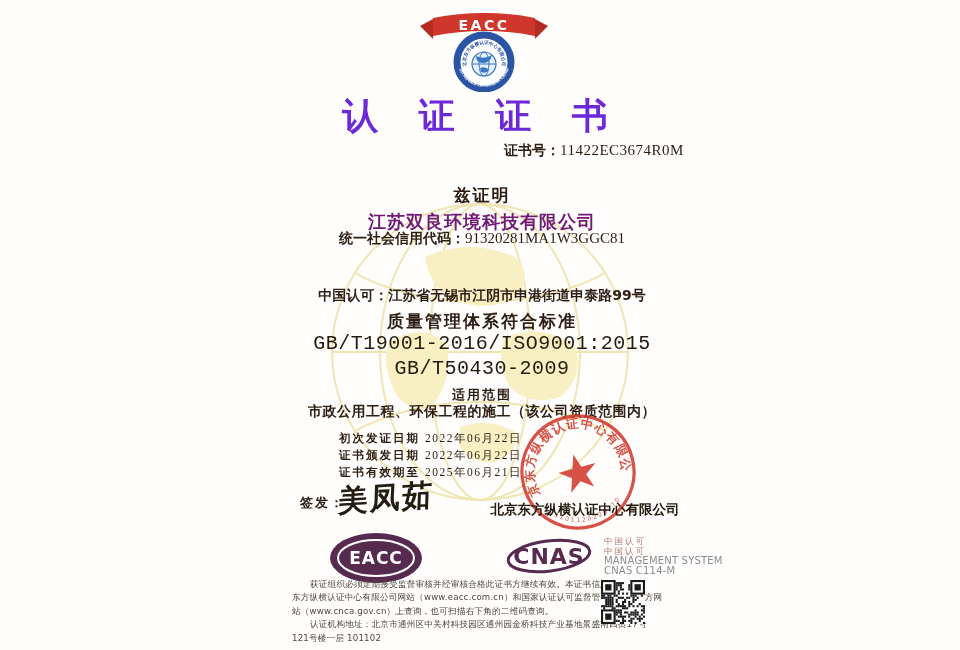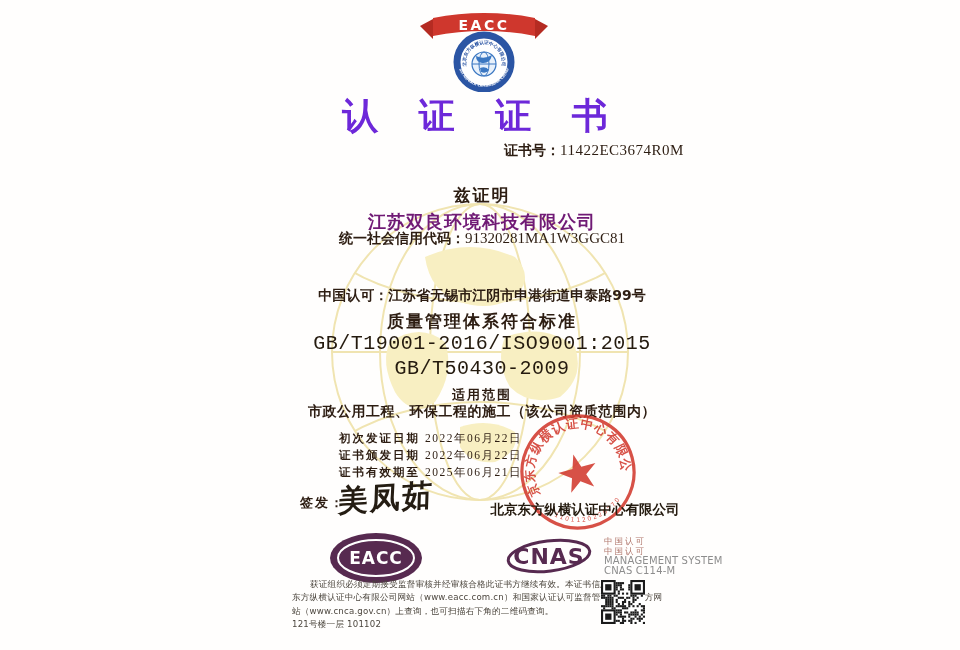--- a/index.html
+++ b/index.html
@@ -175,20 +175,21 @@
       <div class="cn">中国认可</div>
       <div class="en">MANAGEMENT SYSTEM</div>
       <div class="en">CNAS C114-M</div>
     </div>
   </div>
 
   <div class="abs footer">
     <div class="indent">获证组织必须定期接受监督审核并经审核合格此证书方继续有效。本证书信息可在北京</div>
     <div>东方纵横认证中心有限公司网站（www.eacc.com.cn）和国家认证认可监督管理委员会官方网</div>
     <div>站（www.cnca.gov.cn）上查询，也可扫描右下角的二维码查询。</div>
+    <div class="indent">认证机构地址：北京市通州区中关村科技园区通州园金桥科技产业基地景盛南四街17号</div>
     <div>121号楼一层 101102</div>
   </div>
 
   <svg class="abs" style="left:601px;top:580px" width="44" height="44" viewBox="0 0 42 42">
     <rect x="0" y="0" width="42" height="42" fill="#ffffff"></rect>
     <g fill="#1b1b1b">
       <rect x="0" y="0" width="14" height="14"></rect>
         <rect x="2" y="2" width="10" height="10" fill="#fff"></rect>
         <rect x="4" y="4" width="6" height="6"></rect>
       <rect x="28" y="0" width="14" height="14"></rect>

